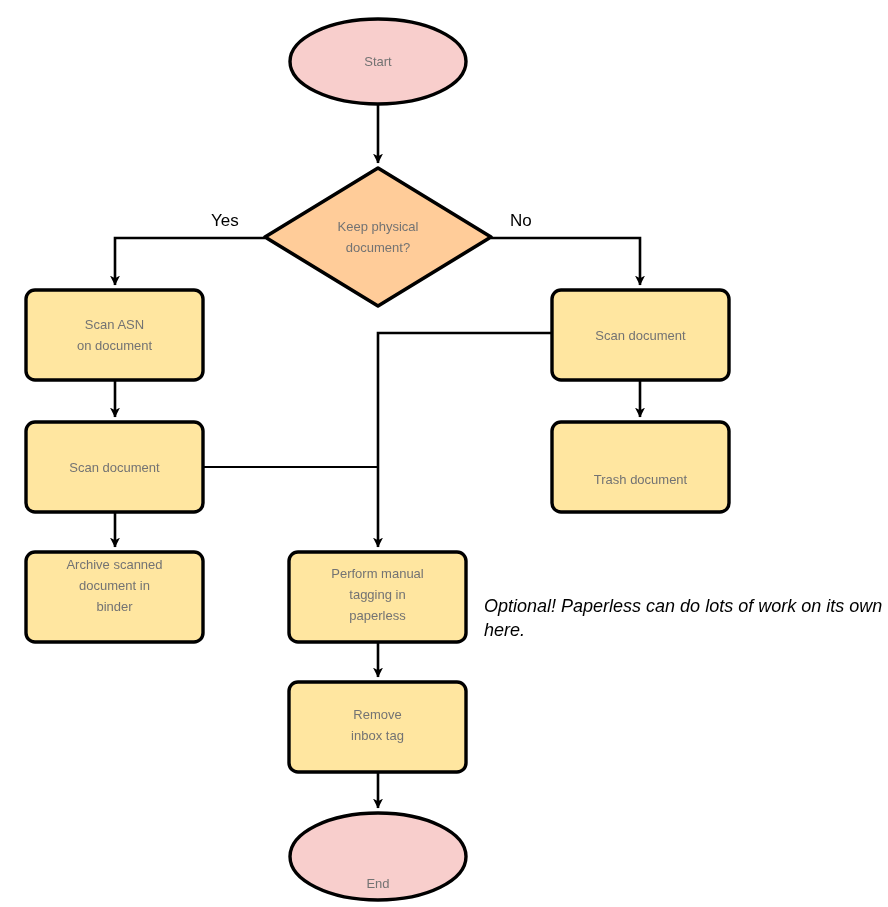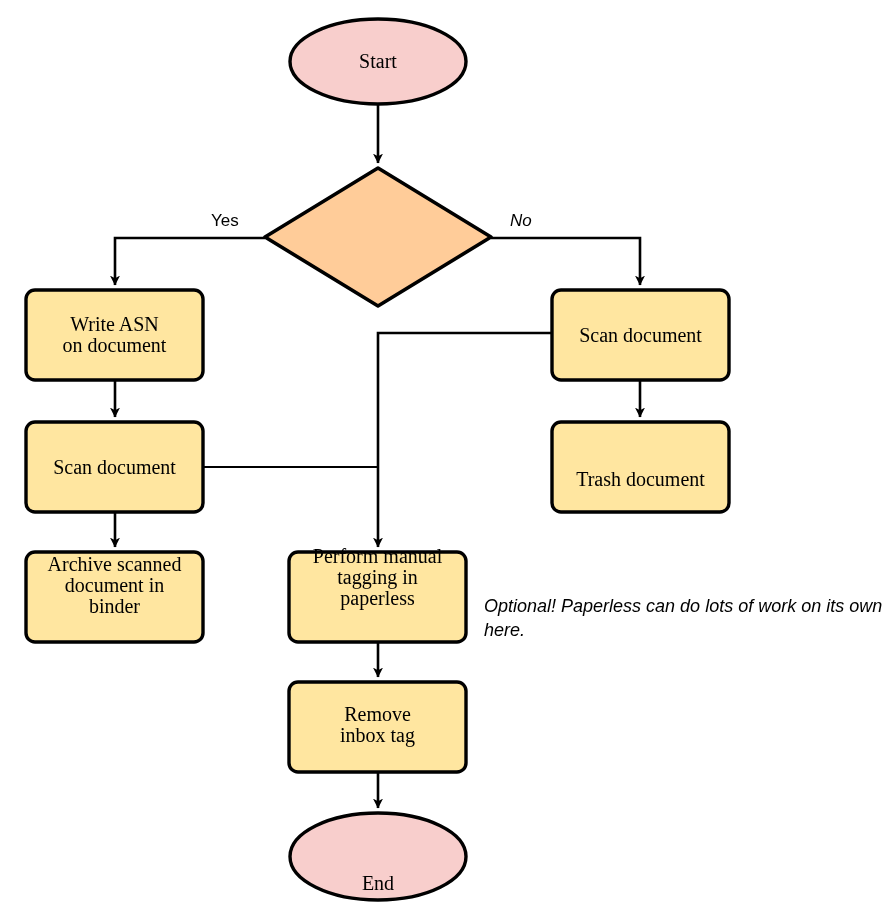--- a/index.html
+++ b/index.html
@@ -29,23 +29,23 @@
     width: 888px;
     height: 907px;
     display: block;
   }
   .node-label {
     position: absolute;
     display: flex;
     align-items: center;
     justify-content: center;
     text-align: center;
-    color: #000000;
-    font-family: Liberation Serif, serif;
-    font-size: 20px;
+    color: #737373;
+    font-family: Liberation Sans, sans-serif;
+    font-size: 13px;
     line-height: 21px;
     white-space: pre-line;
     pointer-events: none;
   }
   .edge-label {
     position: absolute;
     color: #000000;
     font-family: "Liberation Sans", sans-serif;
     font-size: 17px;
     line-height: 19px;
@@ -112,42 +112,44 @@
 
       <rect x="289" y="552" width="177" height="90" rx="9" ry="9" fill="#ffe6a0" stroke="#000000" stroke-width="3.4"></rect>
       <rect x="289" y="682" width="177" height="90" rx="9" ry="9" fill="#ffe6a0" stroke="#000000" stroke-width="3.4"></rect>
 
       <ellipse cx="378" cy="856.5" rx="88" ry="43.5" fill="#f8cecc" stroke="#000000" stroke-width="3.4"></ellipse>
     </g>
   </svg>
 
   <div class="node-label" style="left:290px; top:19px; width:176px; height:85px;">Start</div>
 
+  <div class="node-label" style="left:278px; top:168px; width:200px; height:138px;">Keep physical
+document?</div>
 
-  <div class="node-label" style="left:26px; top:290px; width:177px; height:90px;">Write ASN
+  <div class="node-label" style="left:26px; top:290px; width:177px; height:90px;">Scan ASN
 on document</div>
 
   <div class="node-label" style="left:26px; top:422px; width:177px; height:90px;">Scan document</div>
 
   <div class="node-label" style="left:26px; top:552px; width:177px; height:66px;">Archive scanned
 document in
 binder</div>
 
   <div class="node-label" style="left:552px; top:290px; width:177px; height:90px;">Scan document</div>
 
   <div class="node-label" style="left:552px; top:422px; width:177px; height:90px;margin-top:12px;">Trash document</div>
 
-  <div class="node-label" style="left:289px; top:532px; width:177px; height:90px;">Perform manual
+  <div class="node-label" style="left:289px; top:549px; width:177px; height:90px;">Perform manual
 tagging in
 paperless</div>
 
   <div class="node-label" style="left:289px; top:682px; width:177px; height:86px;">Remove
 inbox tag</div>
 
   <div class="node-label" style="left:290px; top:840px; width:176px; height:87px;">End</div>
 
   <div class="edge-label" style="left:211px; top:211px;text-align:right;">Yes</div>
 
-  <div class="edge-label" style="left:510px; top:211px;font-style:italic;">No</div>
+  <div class="edge-label" style="left:510px; top:211px;">No</div>
 
   <div class="annotation" style="left:484px; top:583px;margin-top:11px;">Optional! Paperless can do lots of work on its own here.</div>
 
 </div>
 
 </body></html>

